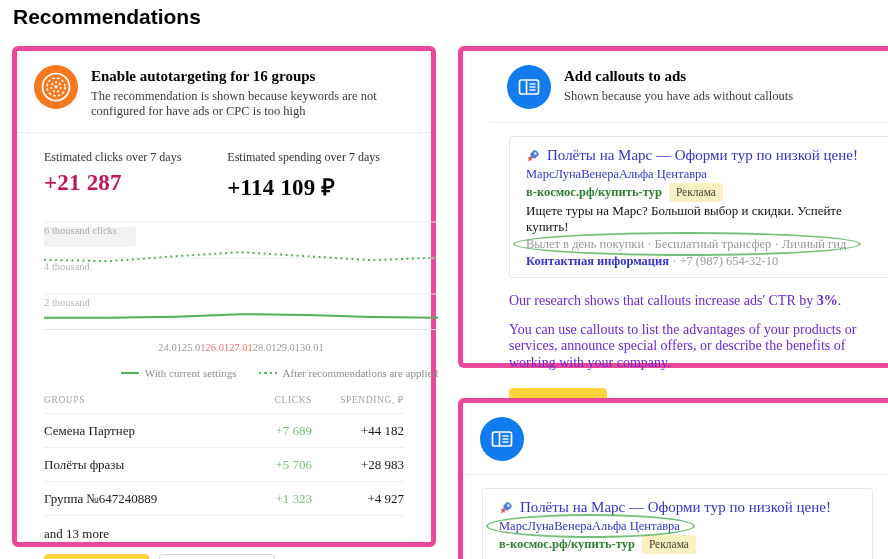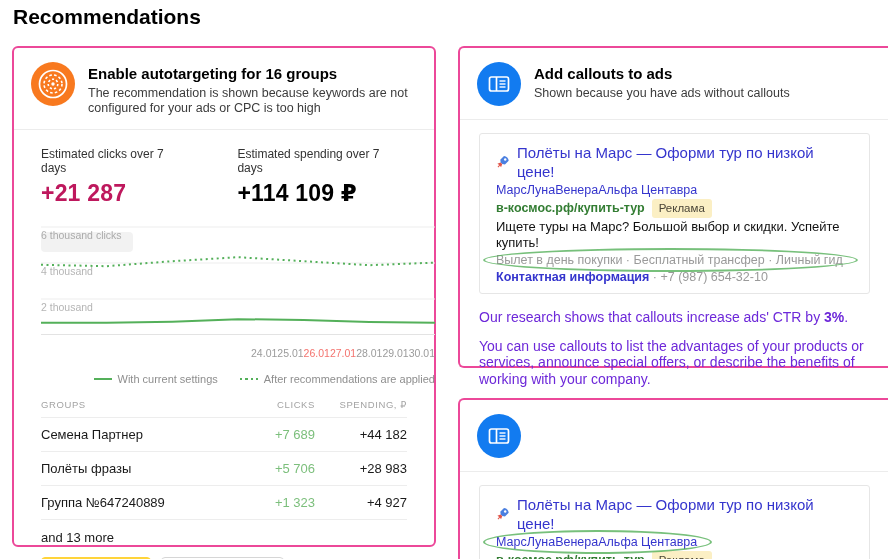--- a/index.html
+++ b/index.html
@@ -2,44 +2,44 @@
 <html><head>
 <meta charset="utf-8">
 <style>
   * { margin:0; padding:0; box-sizing:border-box; }
   html,body { width:888px; height:559px; background:#fff; overflow:hidden;
     font-family:"Liberation Sans","DejaVu Sans",sans-serif; color:#1a1a1a; }
   .stage { position:relative; width:888px; height:559px; }
 
   .page-title { position:absolute; left:13px; top:5px; font-size:21px; font-weight:700; color:#000; }
 
-  .card { position:absolute; background:#fff; border:2px solid #ec4899; border-radius:6px; }
+  .card { position:absolute; background:#fff; border:5px solid #ec4899; border-radius:6px;font-family:Liberation Serif, serif; }
   .card-left { left:12px; top:46px; width:424px; height:501px; }
-  .card-rt   { left:458px; top:46px; width:430px; height:322px; border-right:none; border-radius:6px 0 0 6px; }
+  .card-rt   { left:458px; top:46px; width:430px; height:322px; border-right:none; border-radius:6px 0 0 6px;padding-left:27px; }
   .card-rb   { left:458px; top:398px; width:430px; height:300px; border-right:none; border-radius:6px 0 0 6px; }
 
   .card-header { display:flex; align-items:flex-start; gap:13px; padding:14px 15px 13px 17px; border-bottom:1px solid #ececec; }
   .hicon { width:44px; height:44px; flex:0 0 44px; }
   .card-title { font-size:15px; font-weight:700; color:#000; padding-top:3px; }
   .card-sub { font-size:12.5px; color:#3c3c3c; margin-top:4px; line-height:15px; max-width:330px; }
 
   .card-body { padding:13px 15px 0 15px; }
   .card-rt .card-body, .card-rb .card-body { padding:13px 19px 0 19px; }
 
   
   .metrics { display:flex; gap:46px; padding:4px 12px 0 12px; }
   .metric-label { font-size:12px; color:#333; }
   .metric-value { font-size:23px; font-weight:700; margin-top:5px; letter-spacing:.2px; }
   .metric-value.green { color:#be185d; }
   .metric-value.dark { color:#000; }
 
   
   .chart-wrap { position:relative; margin:16px 2px 0 12px; width:394px; }
   .ghost-tooltip { position:absolute; left:0; top:9px; width:92px; height:20px; background:rgba(0,0,0,.05); border-radius:4px; }
-  .xlabels { display:flex; justify-content:flex-end; margin-top:8px; font-size:10.5px; color:#9b9b9b; }
+  .xlabels { display:flex; justify-content:center; margin-top:8px; font-size:10.5px; color:#9b9b9b; }
   .xlabels .weekend { color:#f4736e; }
   .legend { display:flex; justify-content:flex-end; gap:22px; margin-top:14px; font-size:11px; color:#8e8e8e; align-items:center; }
   .legend-item { display:flex; align-items:center; gap:6px; }
   .legend-swatch { width:18px; height:2px; background:#54b05a; display:inline-block; }
   .legend-swatch.dotted { background:repeating-linear-gradient(90deg,#54b05a 0 2.5px,transparent 2.5px 5.5px); height:2px; }
 
   
   .groups-table { margin:12px 12px 0 12px; }
   .t-head, .t-row { display:flex; align-items:center; }
   .t-head { font-size:9.5px; letter-spacing:.6px; color:#a3a3a3; text-transform:uppercase; padding:2px 0 7px 0; border-bottom:1px solid #ededed; }
@@ -92,21 +92,21 @@
         <svg width="44" height="44" viewBox="0 0 44 44">
           <circle cx="22" cy="22" r="22" fill="#f8791f"></circle>
           <circle cx="22" cy="22" r="13.5" fill="none" stroke="#fff" stroke-width="1.7"></circle>
           <circle cx="22" cy="22" r="9" fill="none" stroke="#fff" stroke-width="1.6" stroke-dasharray="2.6 2.2"></circle>
           <circle cx="22" cy="22" r="4.8" fill="none" stroke="#fff" stroke-width="1.6" stroke-dasharray="2.2 2"></circle>
           <circle cx="22" cy="22" r="1.7" fill="#fff"></circle>
         </svg>
       </span>
       <div>
         <div class="card-title">Enable autotargeting for 16 groups</div>
-        <div class="card-sub">The recommendation is shown because keywords are not configured for your ads or CPC is too high</div>
+        <div class="card-sub">The recommendation is shown because keywords are not configured for have ads or CPC is too high</div>
       </div>
     </div>
 
     <div class="card-body">
       <div class="metrics">
         <div>
           <div class="metric-label">Estimated clicks over 7 days</div>
           <div class="metric-value green">+21 287</div>
         </div>
         <div>

